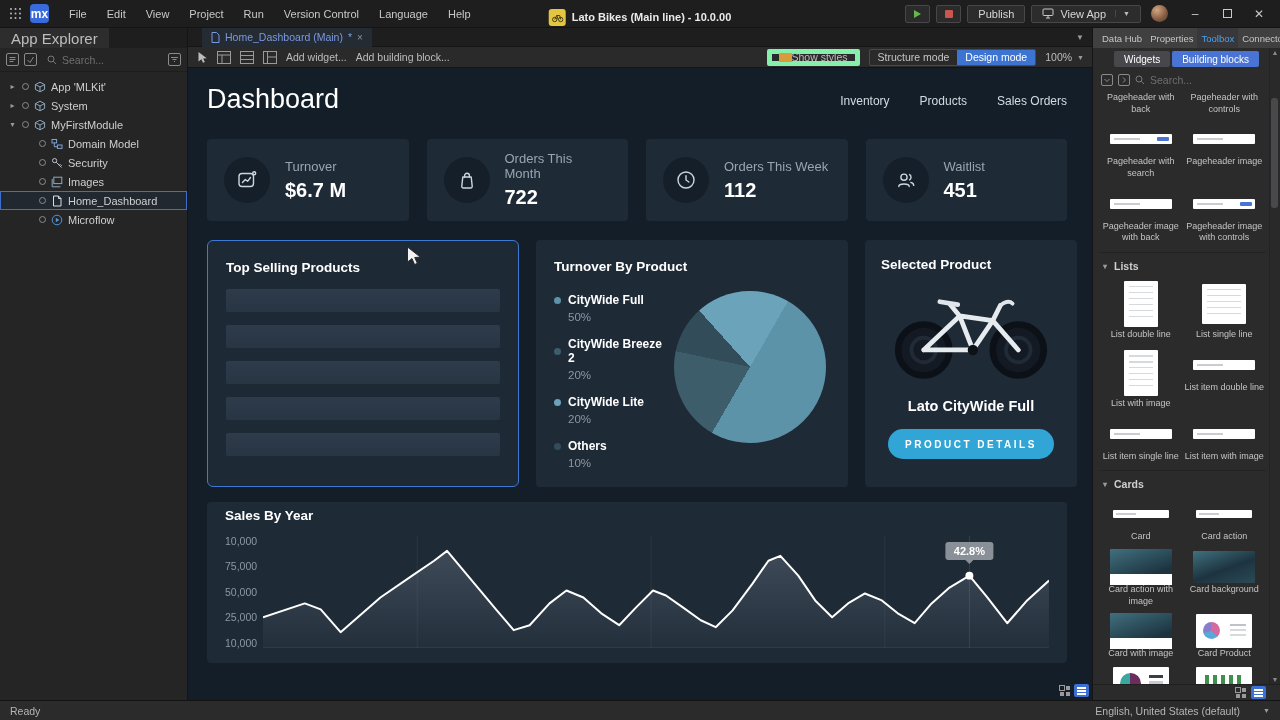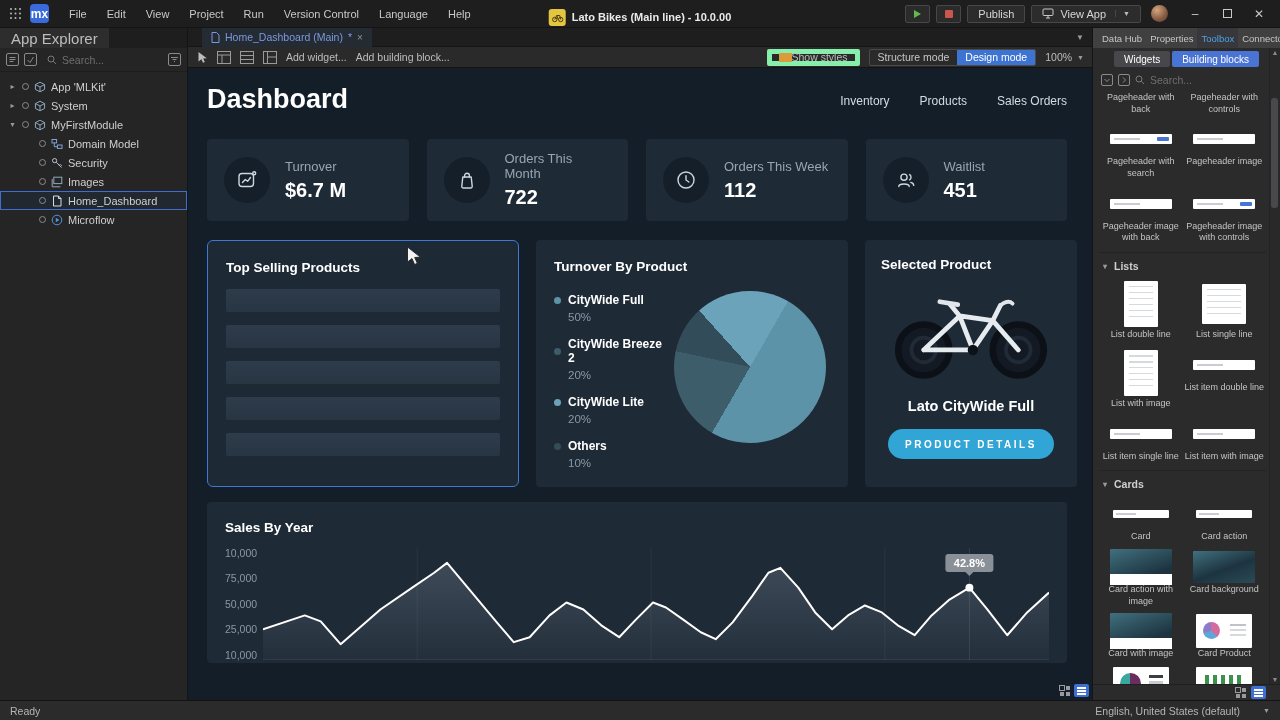--- a/index.html
+++ b/index.html
@@ -53,21 +53,21 @@
 .seg{display:flex;border:1px solid #4a4a4c;border-radius:2px;overflow:hidden;height:17px;align-items:stretch}
 .seg .opt{padding:0 8px;font-size:10.5px;color:#c6c6c6;display:flex;align-items:center}
 .seg .opt.active{background:#3e74d1;color:#fff}
 .styles-btn{display:flex;align-items:center;border:5px solid #86efac;border-radius:2px;height:17px;padding:0 7px}
 .styles-ico{width:13px;height:9px;background:#d99b3c;border-radius:1px}
 .zoom-ctl{display:flex;align-items:center;gap:5px}
 .caret-s{font-size:7px;color:#9a9a9a}
 
 .canvas{flex:1;background:#141e29;position:relative;overflow:hidden;padding:10px 25px 0 19px}
 .dash-head{display:flex;align-items:flex-end;justify-content:space-between;margin:6px 0 24px}
-.dash-title{font-size:27px;font-weight:700;color:#fff}
+.dash-title{font-size:27px;font-weight:400;color:#fff}
 .dash-nav{display:flex;gap:30px;font-size:12px;color:#d4dbe1;padding-bottom:7px}
 .kpi-row{display:flex;gap:18px;margin-bottom:19px}
 .kpi{flex:1;background:#1f2a37;border-radius:4px;height:82px;display:flex;align-items:center;padding:0 17px;gap:15px}
 .kpi-ico{width:46px;height:46px;border-radius:50%;background:#151f2a;display:flex;align-items:center;justify-content:center;flex:none}
 .kpi-label{font-size:13px;color:#98a5b2;margin-bottom:5px}
 .kpi-value{font-size:20px;font-weight:700;color:#fff}
 .mid-row{display:flex;gap:17px;margin-bottom:15px;height:247px}
 .card{background:#1f2a37;border-radius:4px}
 .card-title{font-size:13.5px;font-weight:700;color:#fff}
 .tsp{width:312px;border:1px solid #3e79d2;border-radius:6px;padding:17px 18px;position:relative;background:#1e2936;flex:none}
@@ -78,21 +78,21 @@
 .legend{width:112px;display:flex;flex-direction:column;gap:14px;padding-top:8px}
 .lg-name{font-size:12px;font-weight:700;color:#fff;display:flex;align-items:center;gap:7px}
 .lg-dot{width:7px;height:7px;border-radius:50%;flex:none}
 .lg-pct{font-size:11.5px;color:#8b98a5;margin:4px 0 0 14px}
 .pie{width:152px;height:152px;border-radius:50%;margin:6px 0 0 8px;flex:none}
 .sp{flex:1;padding:17px 16px;display:flex;flex-direction:column;align-items:center}
 .sp .card-title{align-self:flex-start}
 .bike-wrap{margin-top:8px}
 .sp-name{font-size:14.5px;font-weight:700;color:#fff;margin-top:10px}
 .sp-btn{margin-top:15px;width:166px;height:30px;border-radius:15px;border:none;background:#31a5d6;color:#fff;font-size:10px;font-weight:700;letter-spacing:2.5px;display:flex;align-items:center;justify-content:center;font-family:inherit}
-.sales{height:161px;padding:16px 18px 12px}
+.sales{height:161px;padding:4px 18px 12px}
 .chart-row{display:flex;margin-top:12px}
 .y-axis{width:38px;height:112px;display:flex;flex-direction:column;justify-content:space-between;font-size:10.5px;color:#8b98a5;text-align:right;padding-right:9px;line-height:1}
 .plot{flex:1;height:112px;position:relative}
 .plot svg{position:absolute;inset:0;width:100%;height:100%}
 .tooltip{position:absolute;transform:translate(-50%,0);background:#8a9097;color:#fff;font-size:11px;font-weight:700;padding:3px 8px;border-radius:3px;white-space:nowrap}
 .tooltip::after{content:"";position:absolute;left:50%;bottom:-4px;transform:translateX(-50%);border-left:4px solid transparent;border-right:4px solid transparent;border-top:4px solid #8a9097}
 .canvas-corner{position:absolute;right:3px;bottom:3px;display:flex;gap:3px}
 
 .right-panel{width:188px;background:#2b2b2c;border-left:1px solid #141415;display:flex;flex-direction:column;flex:none;position:relative}
 .rp-tabs{height:20px;display:flex;justify-content:space-between;background:#404040;font-size:9.5px;color:#c6c6c6;padding:0 5px}

